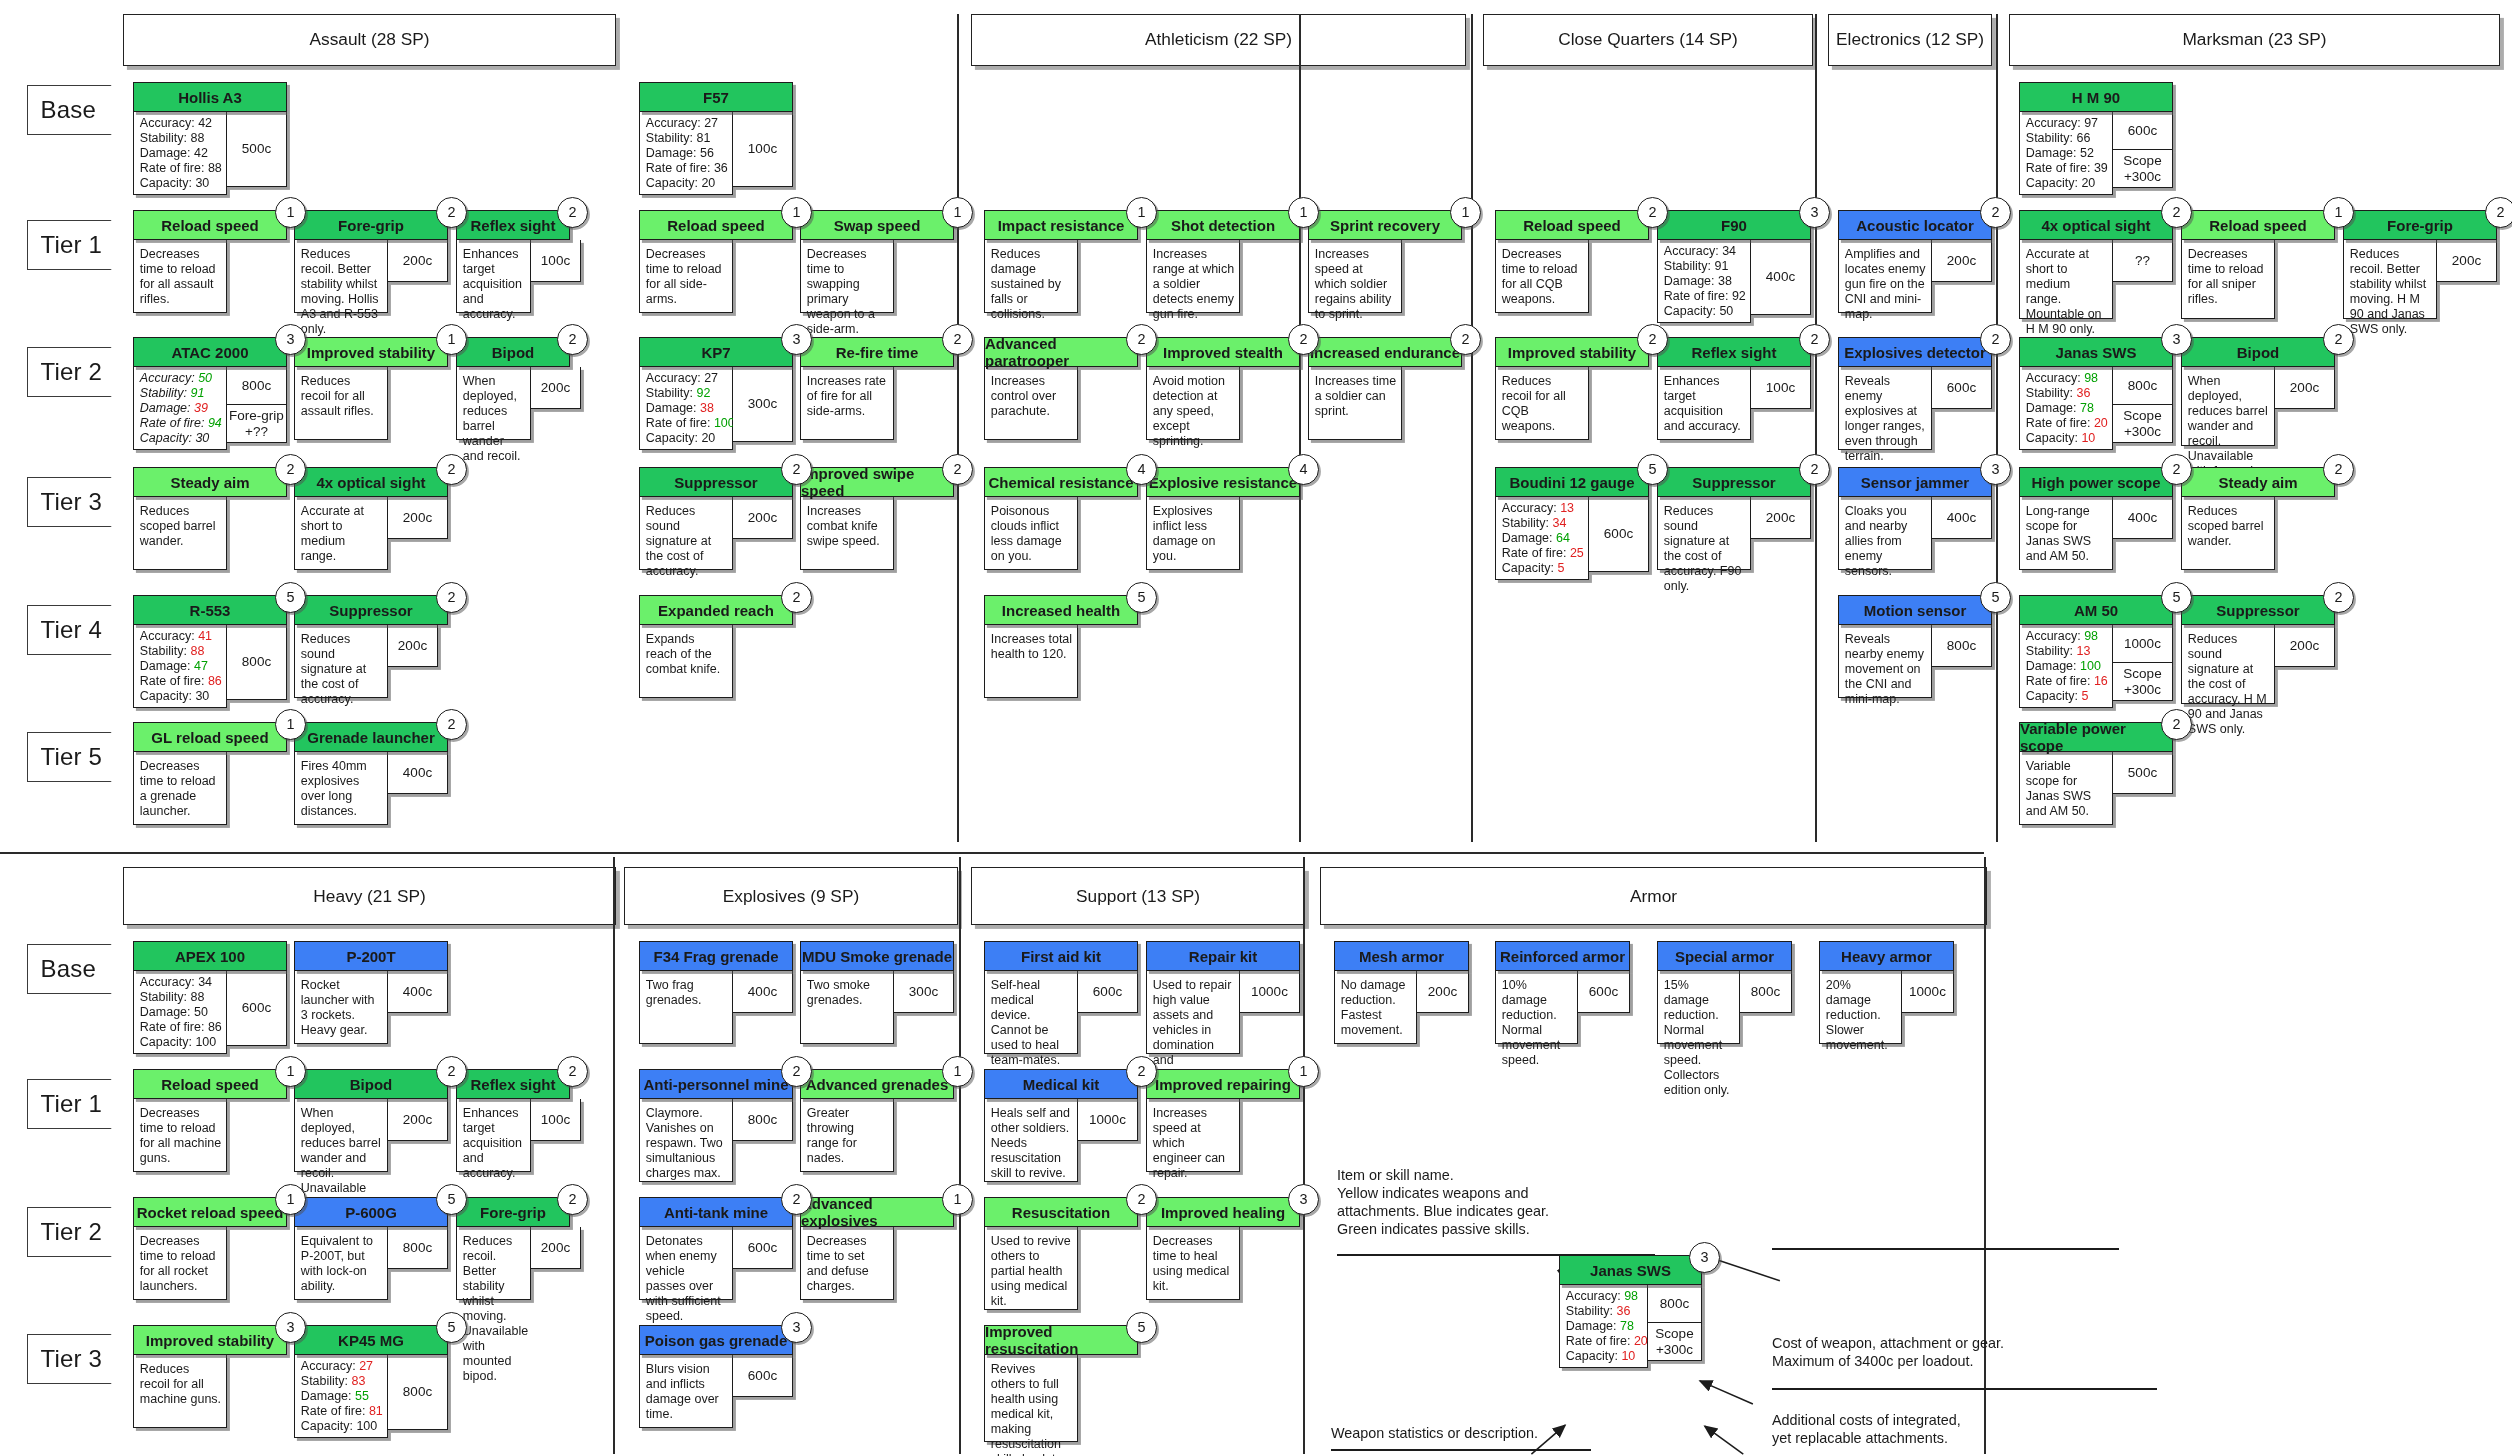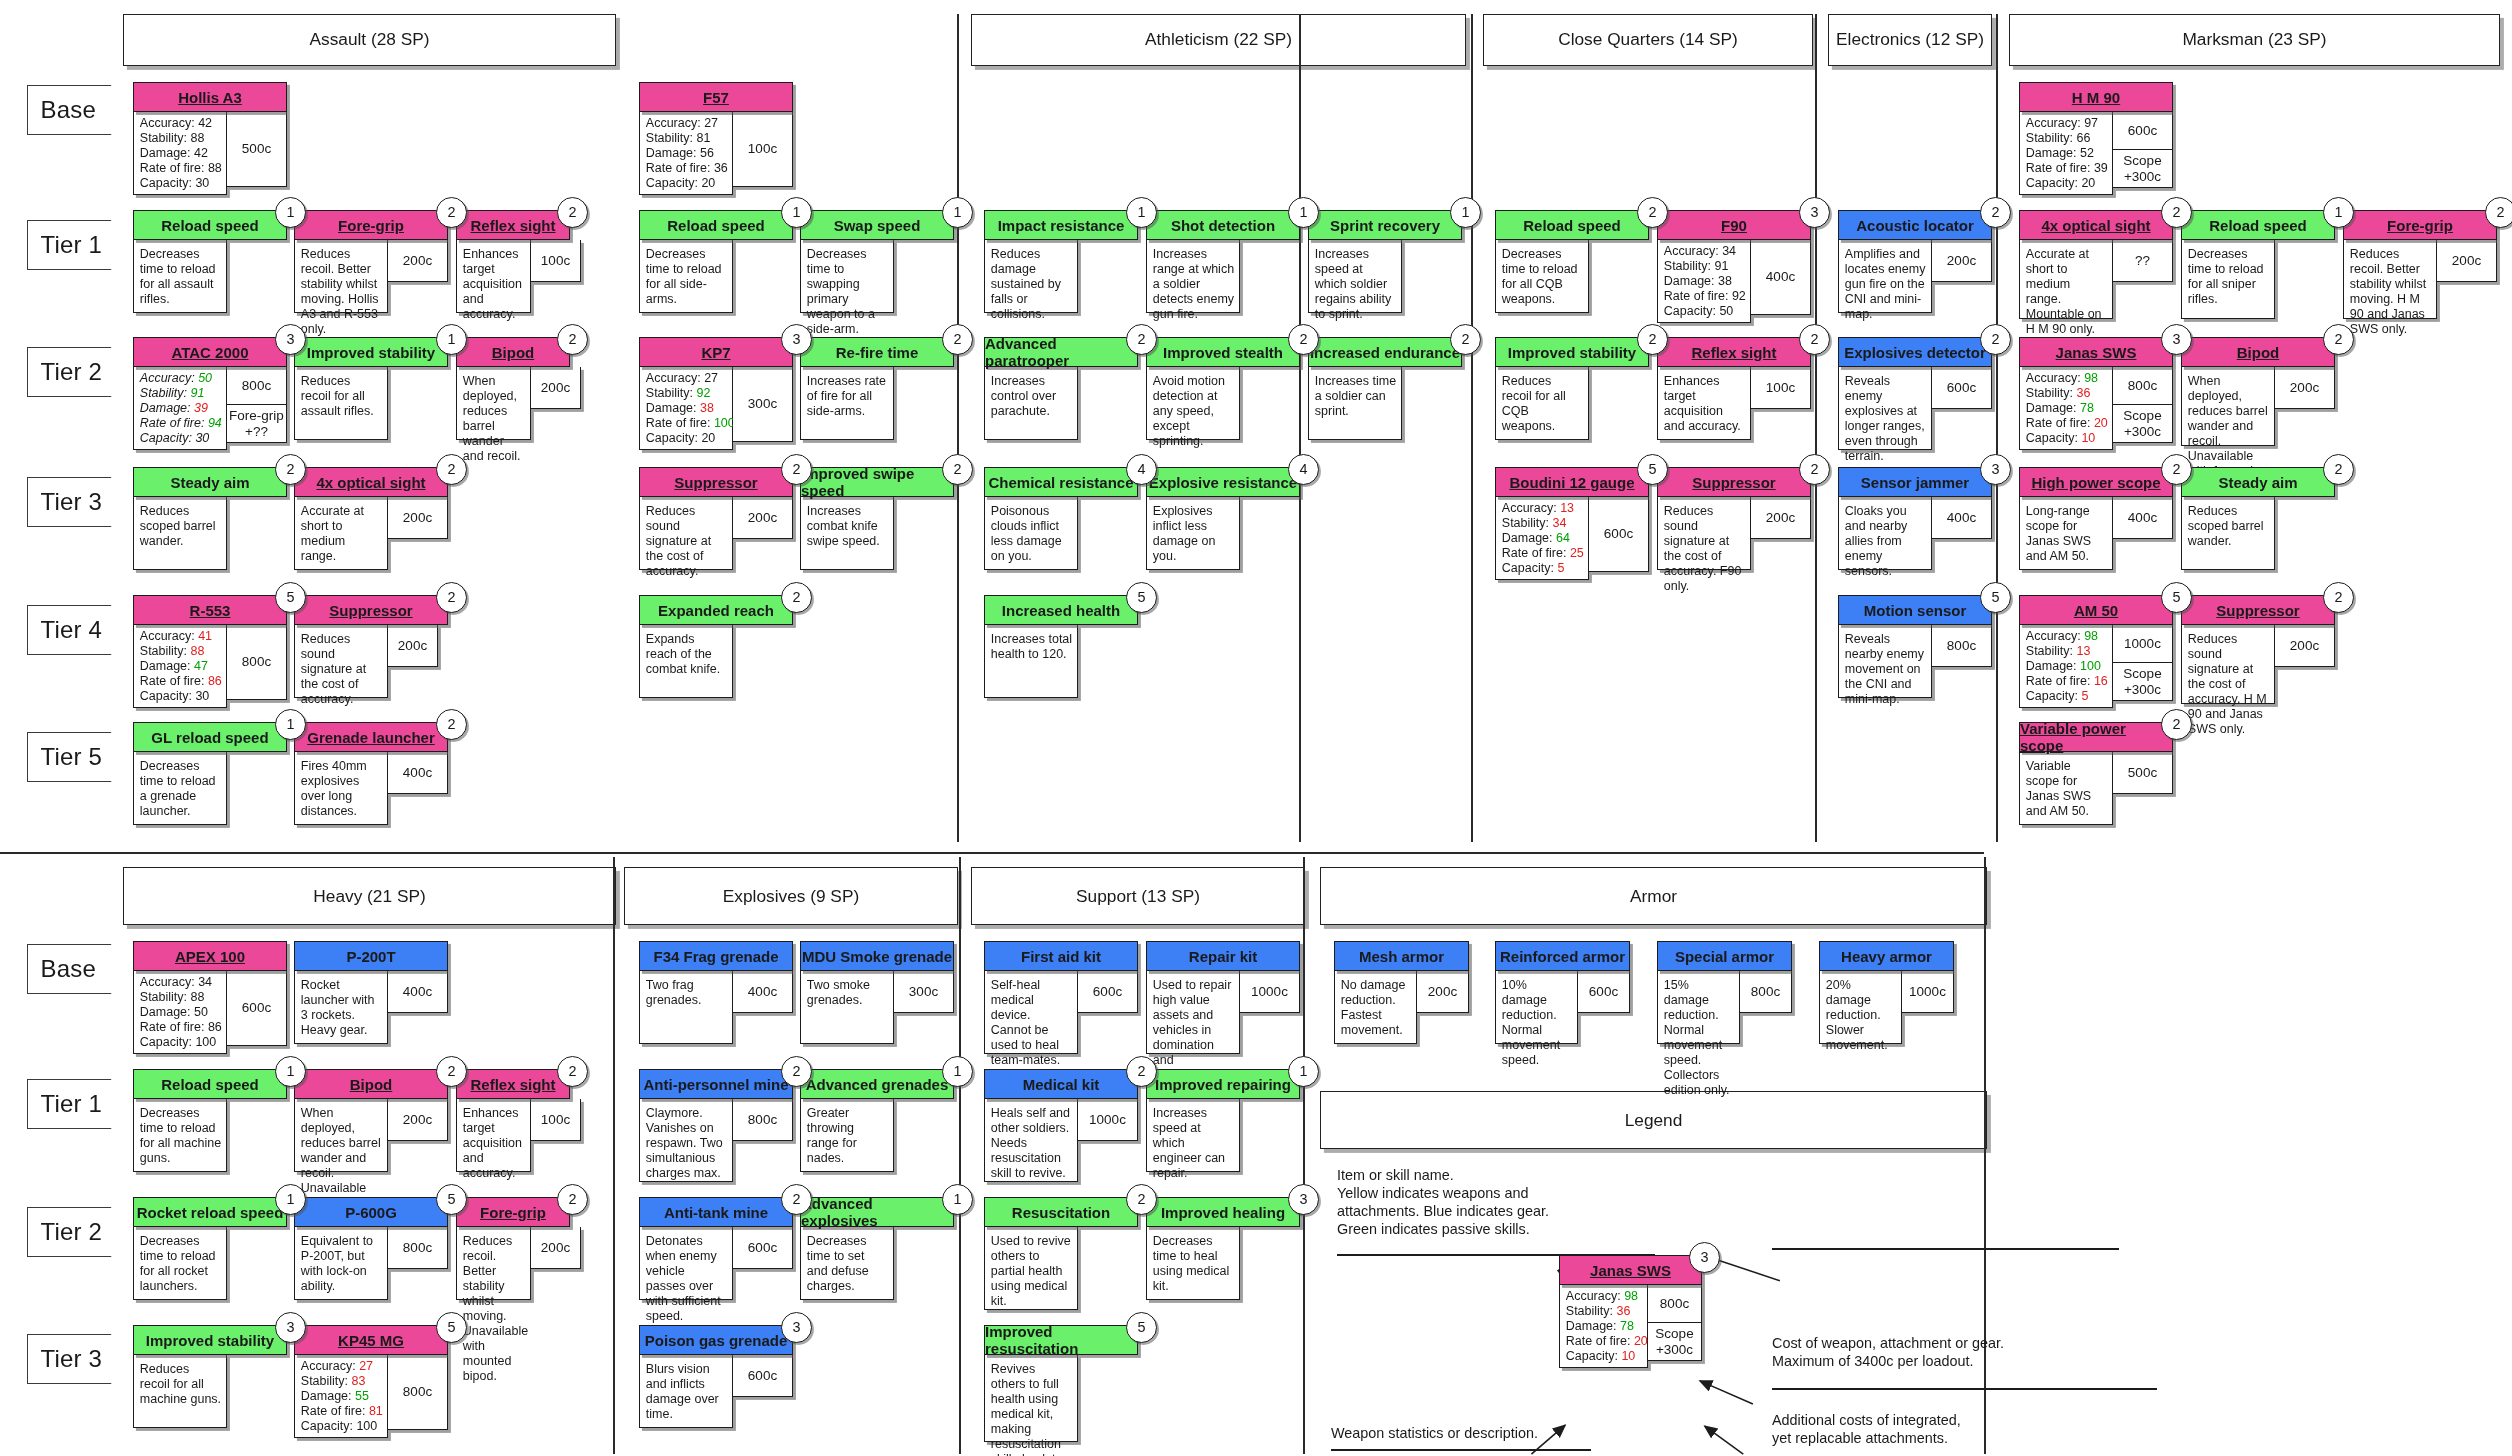--- a/index.html
+++ b/index.html
@@ -20,21 +20,21 @@
 
   
   .vsep{position:absolute;width:1.9px;background:#2a2a2a;}
   .hsep{position:absolute;height:1.9px;background:#2a2a2a;}
 
   
   .node{position:absolute;}
   .node .title{border:1.5px solid #1c1c1c;box-sizing:border-box;height:30px;
     display:flex;align-items:center;justify-content:center;font-weight:bold;font-size:15px;
     box-shadow:2.9px 2.9px 0 rgba(80,80,80,.55);position:relative;z-index:2;}
-  .node .title.w{background:#ec4899;text-decoration:underline;}
+  .node .title.w{background:#22c55e;}
   .node .title.g{background:#6bf06b;}
   .node .title.b{background:#3d7ff5;}
   .node .body{display:flex;align-items:stretch;position:relative;}
   .node .desc{background:#fff;border:1.5px solid #1c1c1c;border-top:none;box-sizing:border-box;
     padding:6.7px 4.8px 3.9px 5.8px;font-size:12.5px;line-height:15px;
     box-shadow:2.9px 2.9px 0 rgba(80,80,80,.55);}
   .node .costs{display:flex;flex-direction:column;}
   .node .cost{background:#fff;border:1.5px solid #1c1c1c;border-top:none;border-left:none;box-sizing:border-box;
     display:flex;align-items:center;justify-content:center;font-size:13.5px;text-align:center;line-height:15.4px;
     box-shadow:2.9px 2.9px 0 rgba(80,80,80,.55);}
@@ -91,23 +91,20 @@
     </div>
     <div class="cat" style="left: 624px; top: 867px; width: 332px; height: 56px;">
       <span>Explosives (9 SP)</span>
     </div>
     <div class="cat" style="left: 971px; top: 867px; width: 332px; height: 56px;">
       <span>Support (13 SP)</span>
     </div>
     <div class="cat" style="left: 1320px; top: 867px; width: 665px; height: 56px;">
       <span>Armor</span>
     </div>
-    <div class="cat" style="left: 1320px; top: 1091px; width: 665px; height: 56px;">
-      <span>Legend</span>
-    </div>
     <div class="tier-tag" style="left: 27px; top: 85px;">
       <span>Base</span>
     </div>
     <div class="tier-tag" style="left: 27px; top: 220px;">
       <span>Tier 1</span>
     </div>
     <div class="tier-tag" style="left: 27px; top: 347px;">
       <span>Tier 2</span>
     </div>
     <div class="tier-tag" style="left: 27px; top: 477px;">

